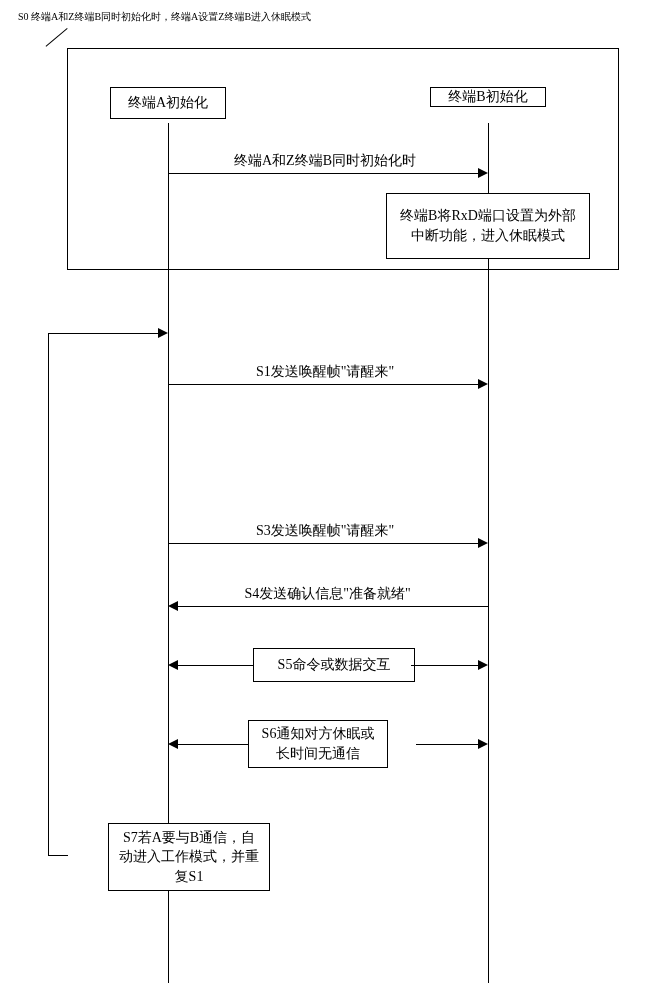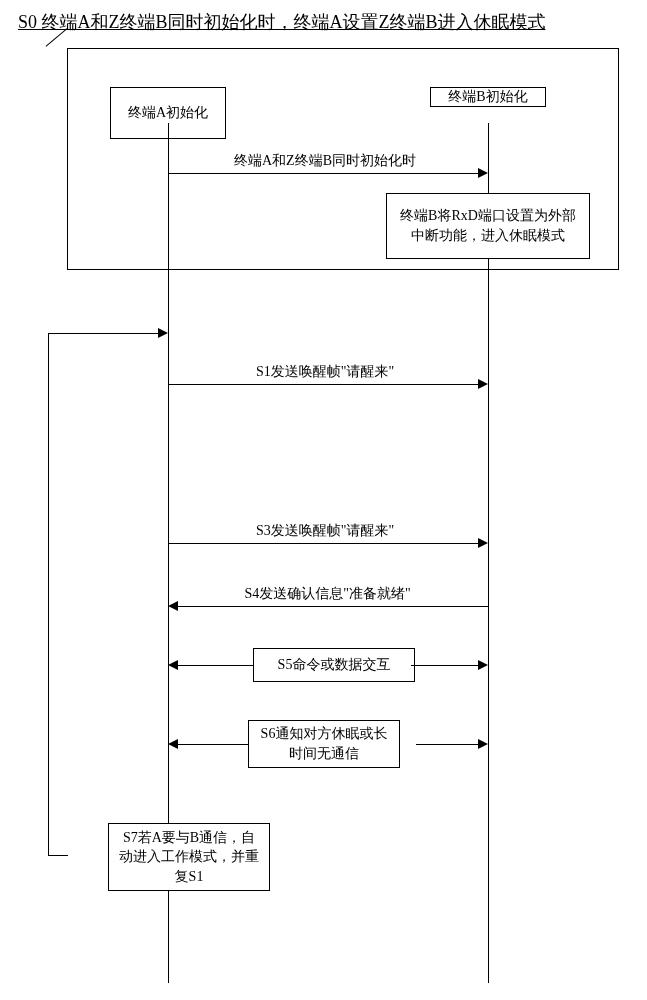--- a/index.html
+++ b/index.html
@@ -1,20 +1,20 @@
 <!DOCTYPE html>
 <html><head>
   <meta charset="utf-8">
   <style>
     * { box-sizing: border-box; margin: 0; padding: 0; }
     body { font-family: "SimSun", "宋体", serif; font-size: 14px; background: #fff; width: 647px; height: 1000px; position: relative; }
     .canvas { position: relative; width: 647px; height: 1000px; }
     .box { position: absolute; border: 1.5px solid #000; background: #fff; display: flex; align-items: center; justify-content: center; text-align: center; padding: 4px 6px; line-height: 1.4; }
     .box-wide { padding: 10px 8px; }
-    .s0-label { position: absolute; left: 18px; top: 10px; font-size: 18px; text-decoration: underline; }
+    .s0-label { position: absolute; left: 18px; top: 10px; font-size: 10px; }
     .s0-frame { position: absolute; border: 1.5px solid #000; }
     .lifeline { position: absolute; width: 0; border-left: 1.5px solid #000; }
     .msg-line { position: absolute; height: 0; border-top: 1.5px solid #000; }
     .msg-label { position: absolute; font-size: 14px; text-align: center; }
     .arrow-r { position: absolute; width: 0; height: 0; border-top: 5px solid transparent; border-bottom: 5px solid transparent; border-left: 10px solid #000; }
     .arrow-l { position: absolute; width: 0; height: 0; border-top: 5px solid transparent; border-bottom: 5px solid transparent; border-right: 10px solid #000; }
     .vline { position: absolute; width: 0; border-left: 1.5px solid #000; }
     .hline { position: absolute; height: 0; border-top: 1.5px solid #000; }
     .diag { position: absolute; width: 0; border-left: 1.5px solid #000; transform-origin: top left; }
   </style>
@@ -22,21 +22,21 @@
 <body>
 
 <div class="canvas">
 
   <div class="s0-label">S0  终端A和Z终端B同时初始化时，终端A设置Z终端B进入休眠模式</div>
 
   <div class="diag" style="left:67px; top:28px; height:28px; transform: rotate(50deg);"></div>
 
   <div class="s0-frame" style="left:67px; top:48px; width:552px; height:222px;"></div>
 
-  <div class="box" style="left:110px; top:87px; width:116px; height:52px;">
+  <div class="box" style="left:110px; top:87px; width:116px; height:32px;">
     <span>终端A初始化</span>
   </div>
 
   <div class="box" style="left:430px; top:87px; width:116px; height:20px;">
     <span>终端B初始化</span>
   </div>
 
   <div class="lifeline" style="left:168px; top:123px; height:860px;"></div>
   <div class="lifeline" style="left:488px; top:123px; height:860px;"></div>
 
@@ -70,21 +70,21 @@
   <div class="msg-line" style="left:176px; top:665px; width:77px;"></div>
   <div class="arrow-l" style="left:168px; top:660px;"></div>
   <div class="box" style="left:253px; top:648px; width:162px; height:34px;">
     <span>S5命令或数据交互</span>
   </div>
   <div class="msg-line" style="left:411px; top:665px; width:69px;"></div>
   <div class="arrow-r" style="left:478px; top:660px;"></div>
 
   <div class="msg-line" style="left:176px; top:744px; width:72px;"></div>
   <div class="arrow-l" style="left:168px; top:739px;"></div>
-  <div class="box" style="left:248px; top:720px; width:152px; height:48px;">
+  <div class="box" style="left:248px; top:720px; width:140px; height:48px;">
     <span>S6通知对方休眠或长时间无通信</span>
   </div>
   <div class="msg-line" style="left:416px; top:744px; width:64px;"></div>
   <div class="arrow-r" style="left:478px; top:739px;"></div>
 
   <div class="box box-wide" style="left:68px; top:823px; width:162px; height:68px;margin-left:40px;">
     <span>S7若A要与B通信，自动进入工作模式，并重复S1</span>
   </div>
 
 </div>

